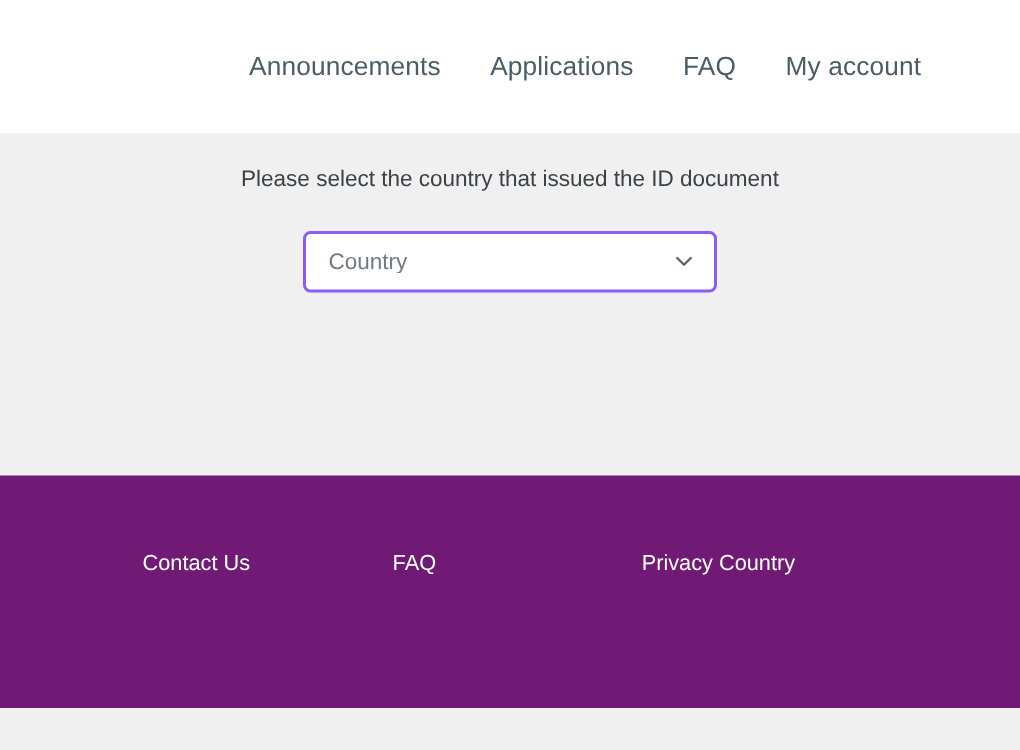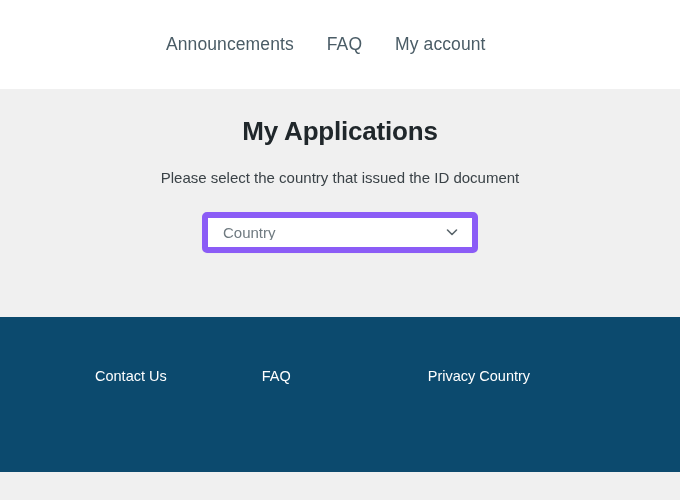--- a/index.html
+++ b/index.html
@@ -112,21 +112,21 @@
   .select-wrap {
     width: 276px;
     margin: 24px auto 0 auto;
     position: relative;
   }
 
   .country-select {
     width: 276px;
     height: 41px;
     background: #ffffff;
-    border: 6px solid #8b5cf6;
+    border: 2px solid #8b5cf6;
     border-radius: 5px;
     display: flex;
     align-items: center;
     padding: 0 12px 0 15px;
     cursor: pointer;
     box-shadow: 0 1px 1px rgba(0,0,0,0.02);
   }
 
   .country-select-value {
     flex: 1 1 auto;
@@ -143,21 +143,21 @@
     height: 16px;
     display: block;
     color: #5a656b;
   }
   .chevron-down-icon svg { display: block; width: 16px; height: 16px; }
 
   
   .site-footer {
     flex: 0 0 155px;
     height: 155px;
-    background: #0c4a6e;
+    background: #701a75;
     width: 100%;
     position: relative;
     overflow: hidden;
     margin-top: 48px;
   }
 
   .footer-inner {
     position: absolute;
     top: 0;
     left: 0;
@@ -193,30 +193,30 @@
 
 <div id="page">
 
   <header class="site-header">
     <div class="header-inner">
 
       <div class="brand-logo-slot"></div>
 
       <nav class="main-nav">
         <a class="nav-item" href="#">Announcements</a>
+        <a class="nav-item" href="#">Applications</a>
         <a class="nav-item" href="#">FAQ</a>
         <a class="nav-item" href="#">My account</a>
       </nav>
 
     </div>
   </header>
 
   <main class="main-content">
 
-    <h1 class="page-title">My Applications</h1>
 
     <p class="select-prompt">Please select the country that issued the ID document</p>
 
     <div class="select-wrap">
       <div class="country-select">
         <span class="country-select-value">Country</span>
         <span class="chevron-down-icon">
           <svg viewBox="0 0 16 16" fill="none" xmlns="http://www.w3.org/2000/svg" aria-hidden="true">
             <path d="M3.5 6 L8 10.5 L12.5 6" stroke="currentColor" stroke-width="1.6" stroke-linecap="round" stroke-linejoin="round"></path>
           </svg>

